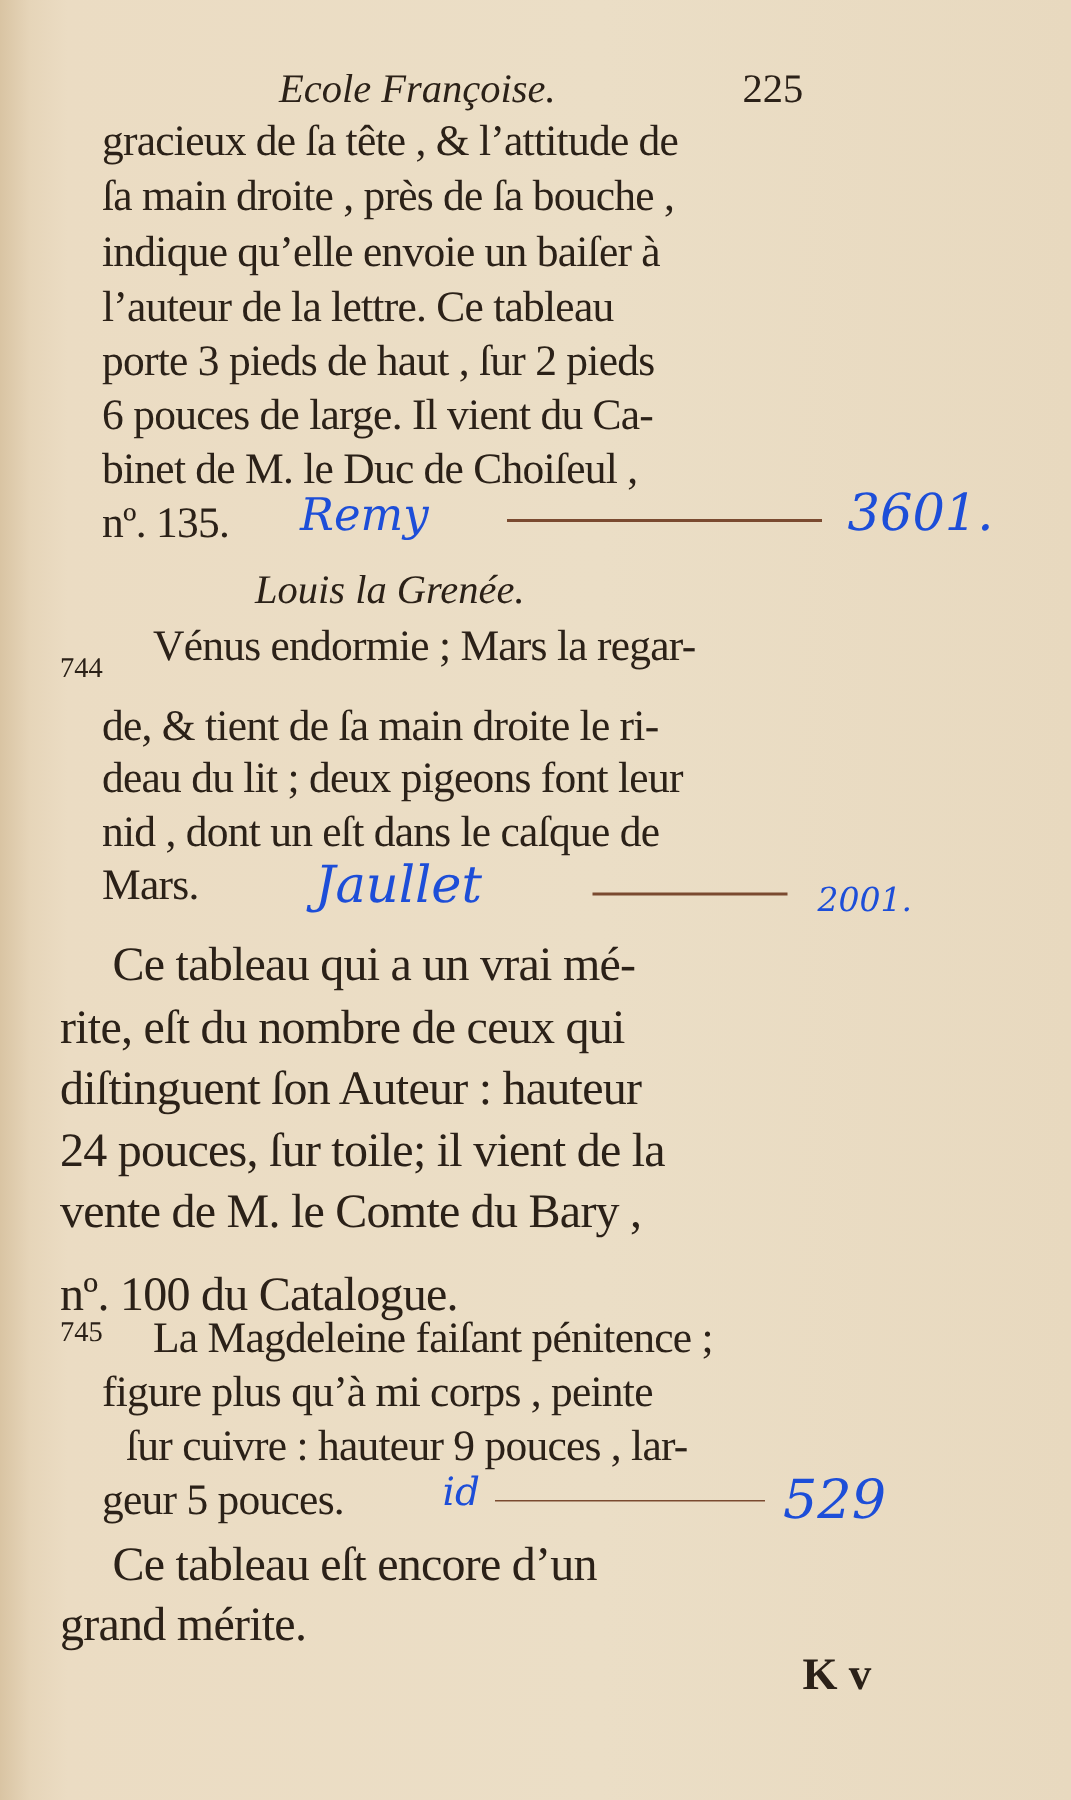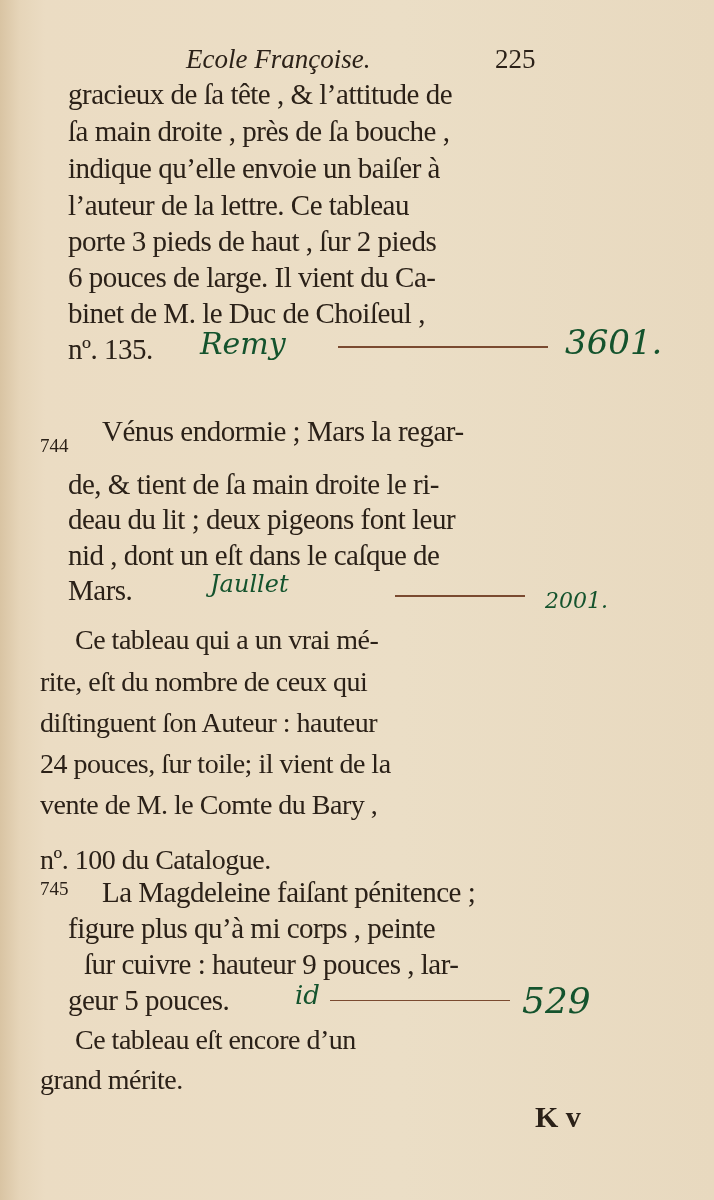--- a/index.html
+++ b/index.html
@@ -9,22 +9,22 @@
     font-family: "DejaVu Serif", "Liberation Serif", serif;
     color:#2b2118;
     position:relative;
   }
   .page { position:absolute; left:0; top:0; width:682px; height:1200px; }
   .line { position:absolute; white-space:nowrap; font-size:29px; letter-spacing:-0.5px; font-family:"Liberation Serif", serif; }
   .header { position:absolute; top:44px; left:186px; font-size:27px; font-style:italic; font-family:"Liberation Serif", serif; }
   .pagenum { position:absolute; top:44px; left:495px; font-size:27px; font-family:"Liberation Serif", serif; }
   .author { position:absolute; left:170px; top:378px; font-size:27px; font-style:italic; font-family:"Liberation Serif", serif; }
   .num { position:absolute; font-size:19px; font-family:"Liberation Serif", serif; }
-  .big { font-size:28px; }
-  .hand { position:absolute; font-family:"DejaVu Serif", serif; font-style:italic; color:#14532d; font-size:30px; }
+  .big { font-size:32px; }
+  .hand { position:absolute; font-family:"DejaVu Serif", serif; font-style:italic; color:#1d4ed8; font-size:30px; }
   .rule { position:absolute; height:2px; background:#7a4a30; }
   .sig { position:absolute; left:535px; top:1100px; font-size:30px; font-family:"Liberation Serif", serif; font-weight:bold; }
 </style>
 </head>
 <body>
 
 <div class="page">
 
   <div class="header">Ecole Françoise.</div>
   <div class="pagenum">225</div>
@@ -34,28 +34,29 @@
   <div class="line" style="left:68px; top:189px;">l’auteur de la lettre. Ce tableau</div>
   <div class="line" style="left:68px; top:152px;">indique qu’elle envoie un baiſer à</div>
   <div class="line" style="left:68px; top:225px;">porte 3 pieds de haut , ſur 2 pieds</div>
   <div class="line" style="left:68px; top:261px;">6 pouces de large. Il vient du Ca-</div>
   <div class="line" style="left:68px; top:297px;">binet de M. le Duc de Choiſeul ,</div>
   <div class="line" style="left:68px; top:333px;">nº. 135.</div>
   <div class="hand" style="left:200px; top:326px;">Remy</div>
   <div class="rule" style="left:338px; top:346px; width:210px;"></div>
   <div class="hand" style="left:565px; top:322px; font-size:34px;">3601.</div>
 
+  <div class="author">Louis la Grenée.</div>
 
   <div class="num" style="left:40px; top:435px;">744</div>
   <div class="line" style="left:102px; top:415px;">Vénus endormie ; Mars la regar-</div>
   <div class="line" style="left:68px; top:468px;">de, &amp; tient de ſa main droite le ri-</div>
   <div class="line" style="left:68px; top:539px;">nid , dont un eſt dans le caſque de</div>
   <div class="line" style="left:68px; top:503px;">deau du lit ; deux pigeons font leur</div>
   <div class="line" style="left:68px; top:574px;">Mars.</div>
-  <div class="hand" style="left:210px; top:570px; font-size:24px;">Jaullet</div>
+  <div class="hand" style="left:210px; top:570px; font-size:34px;">Jaullet</div>
   <div class="rule" style="left:395px; top:595px; width:130px;"></div>
   <div class="hand" style="left:545px; top:568px; font-size:22px;margin-top:20px;">2001.</div>
 
   <div class="line big" style="left:75px; top:624px;">Ce tableau qui a un vrai mé-</div>
   <div class="line big" style="left:40px; top:666px;">rite, eſt du nombre de ceux qui</div>
   <div class="line big" style="left:40px; top:707px;">diſtinguent ſon Auteur : hauteur</div>
   <div class="line big" style="left:40px; top:748px;">24 pouces, ſur toile; il vient de la</div>
   <div class="line big" style="left:40px; top:789px;">vente de M. le Comte du Bary ,</div>
   <div class="line big" style="left:40px; top:830px;margin-top:14px;">nº. 100 du Catalogue.</div>
 

